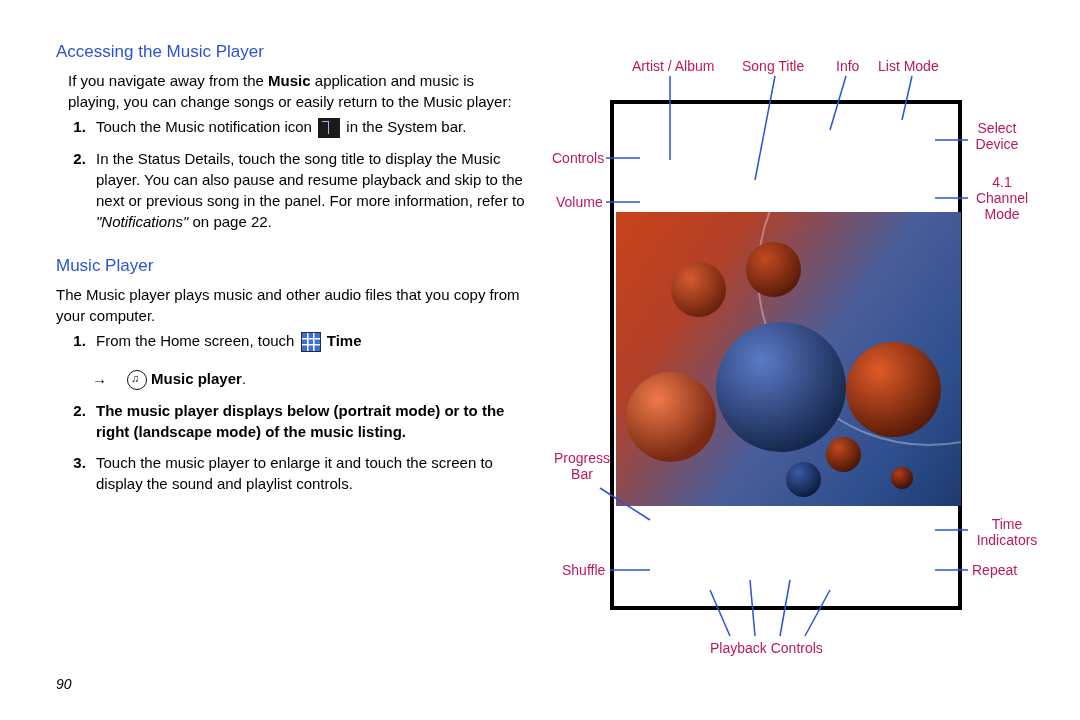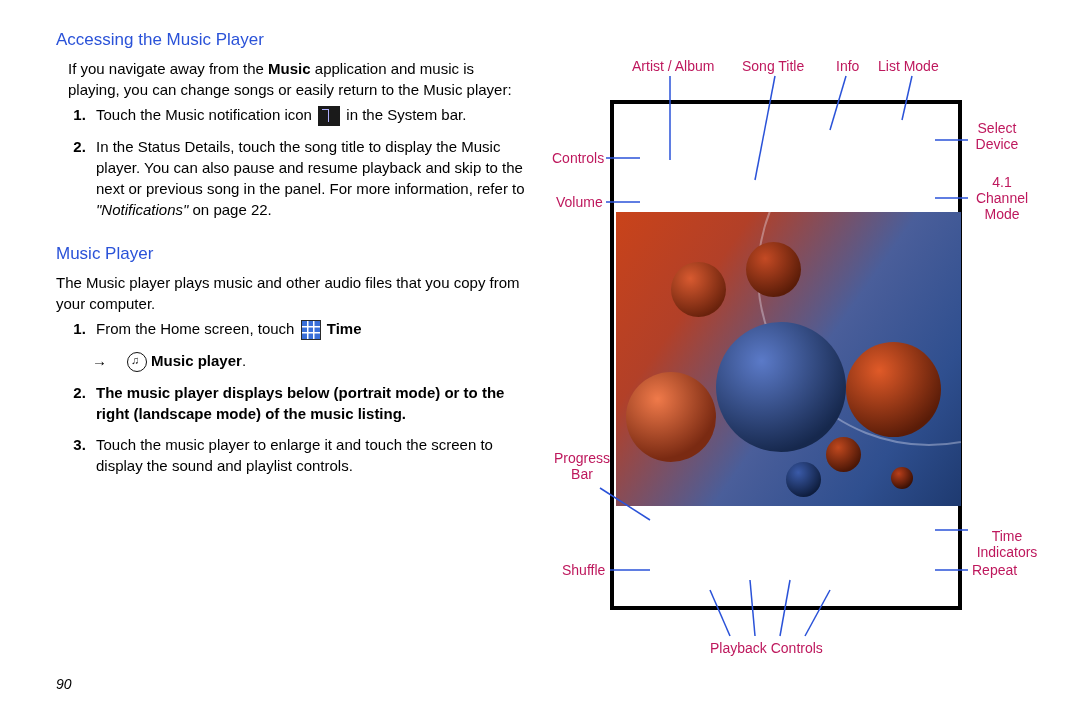--- a/index.html
+++ b/index.html
@@ -26,21 +26,21 @@
     line-height: 1.4;
   }
   .right-col {
     flex: 1;
     position: relative;
   }
   h2 {
     color: #2a52d8;
     font-weight: 400;
     font-size: 17px;
-    margin: 0 0 6px 0;
+    margin: 12px 0 6px 0;
   }
   h2.sub {
     margin-top: 22px;
   }
   .body-text {
     margin: 0 0 4px 12px;
     font-size: 15px;
   }
   ol {
     margin: 4px 0 0 12px;
@@ -204,21 +204,21 @@
       <li>
         <span>In the Status Details, touch the song title to display the Music player. You can also pause and resume playback and skip to the next or previous song in the panel. For more information, refer to </span><span class="italic">"Notifications"</span><span> on page 22.</span>
       </li>
     </ol>
 
     <h2 class="sub">Music Player</h2>
     <p class="body-text" style="margin-left:0">The Music player plays music and other audio files that you copy from your computer.</p>
     <ol>
       <li>
         <span>From the Home screen, touch </span><span class="icon-apps"></span>&nbsp;<span class="bold">Time</span>
-        <div style="margin-top:10px">
+        <div style="margin-top:16px">
           <span style="margin-left:-4px">→</span><span class="icon-music"></span><span class="bold">Music player</span><span>.</span>
         </div>
       </li>
       <li>
         <div class="sub-block" style="margin-left:0; margin-top:10px">The music player displays below (portrait mode) or to the right (landscape mode) of the music listing.</div>
       </li>
       <li>Touch the music player to enlarge it and touch the screen to display the sound and playlist controls.</li>
     </ol>
   </div>
 
@@ -229,21 +229,21 @@
     <div class="label" style="left:296px; top:58px">Info</div>
     <div class="label" style="left:338px; top:58px">List Mode</div>
 
     <div class="label" style="left:12px; top:150px">Controls</div>
     <div class="label" style="left:16px; top:194px">Volume</div>
     <div class="label" style="left:12px; top:450px; width:60px; white-space:normal">Progress Bar</div>
     <div class="label" style="left:22px; top:562px">Shuffle</div>
 
     <div class="label" style="left:432px; top:120px; width:50px; white-space:normal">Select Device</div>
     <div class="label" style="left:432px; top:174px; width:60px; white-space:normal">4.1 Channel Mode</div>
-    <div class="label" style="left:432px; top:528px; width:70px; white-space:normal">Time Indicators</div>
+    <div class="label" style="left:432px; top:516px; width:70px; white-space:normal">Time Indicators</div>
     <div class="label" style="left:432px; top:562px">Repeat</div>
 
     <div class="label" style="left:170px; top:640px">Playback Controls</div>
 
     <div class="diagram">
       <div class="device"></div>
       <div class="album-art">
         <div class="grad"></div>
         <div class="big-arc"></div>
         <div class="sphere s4"></div>

